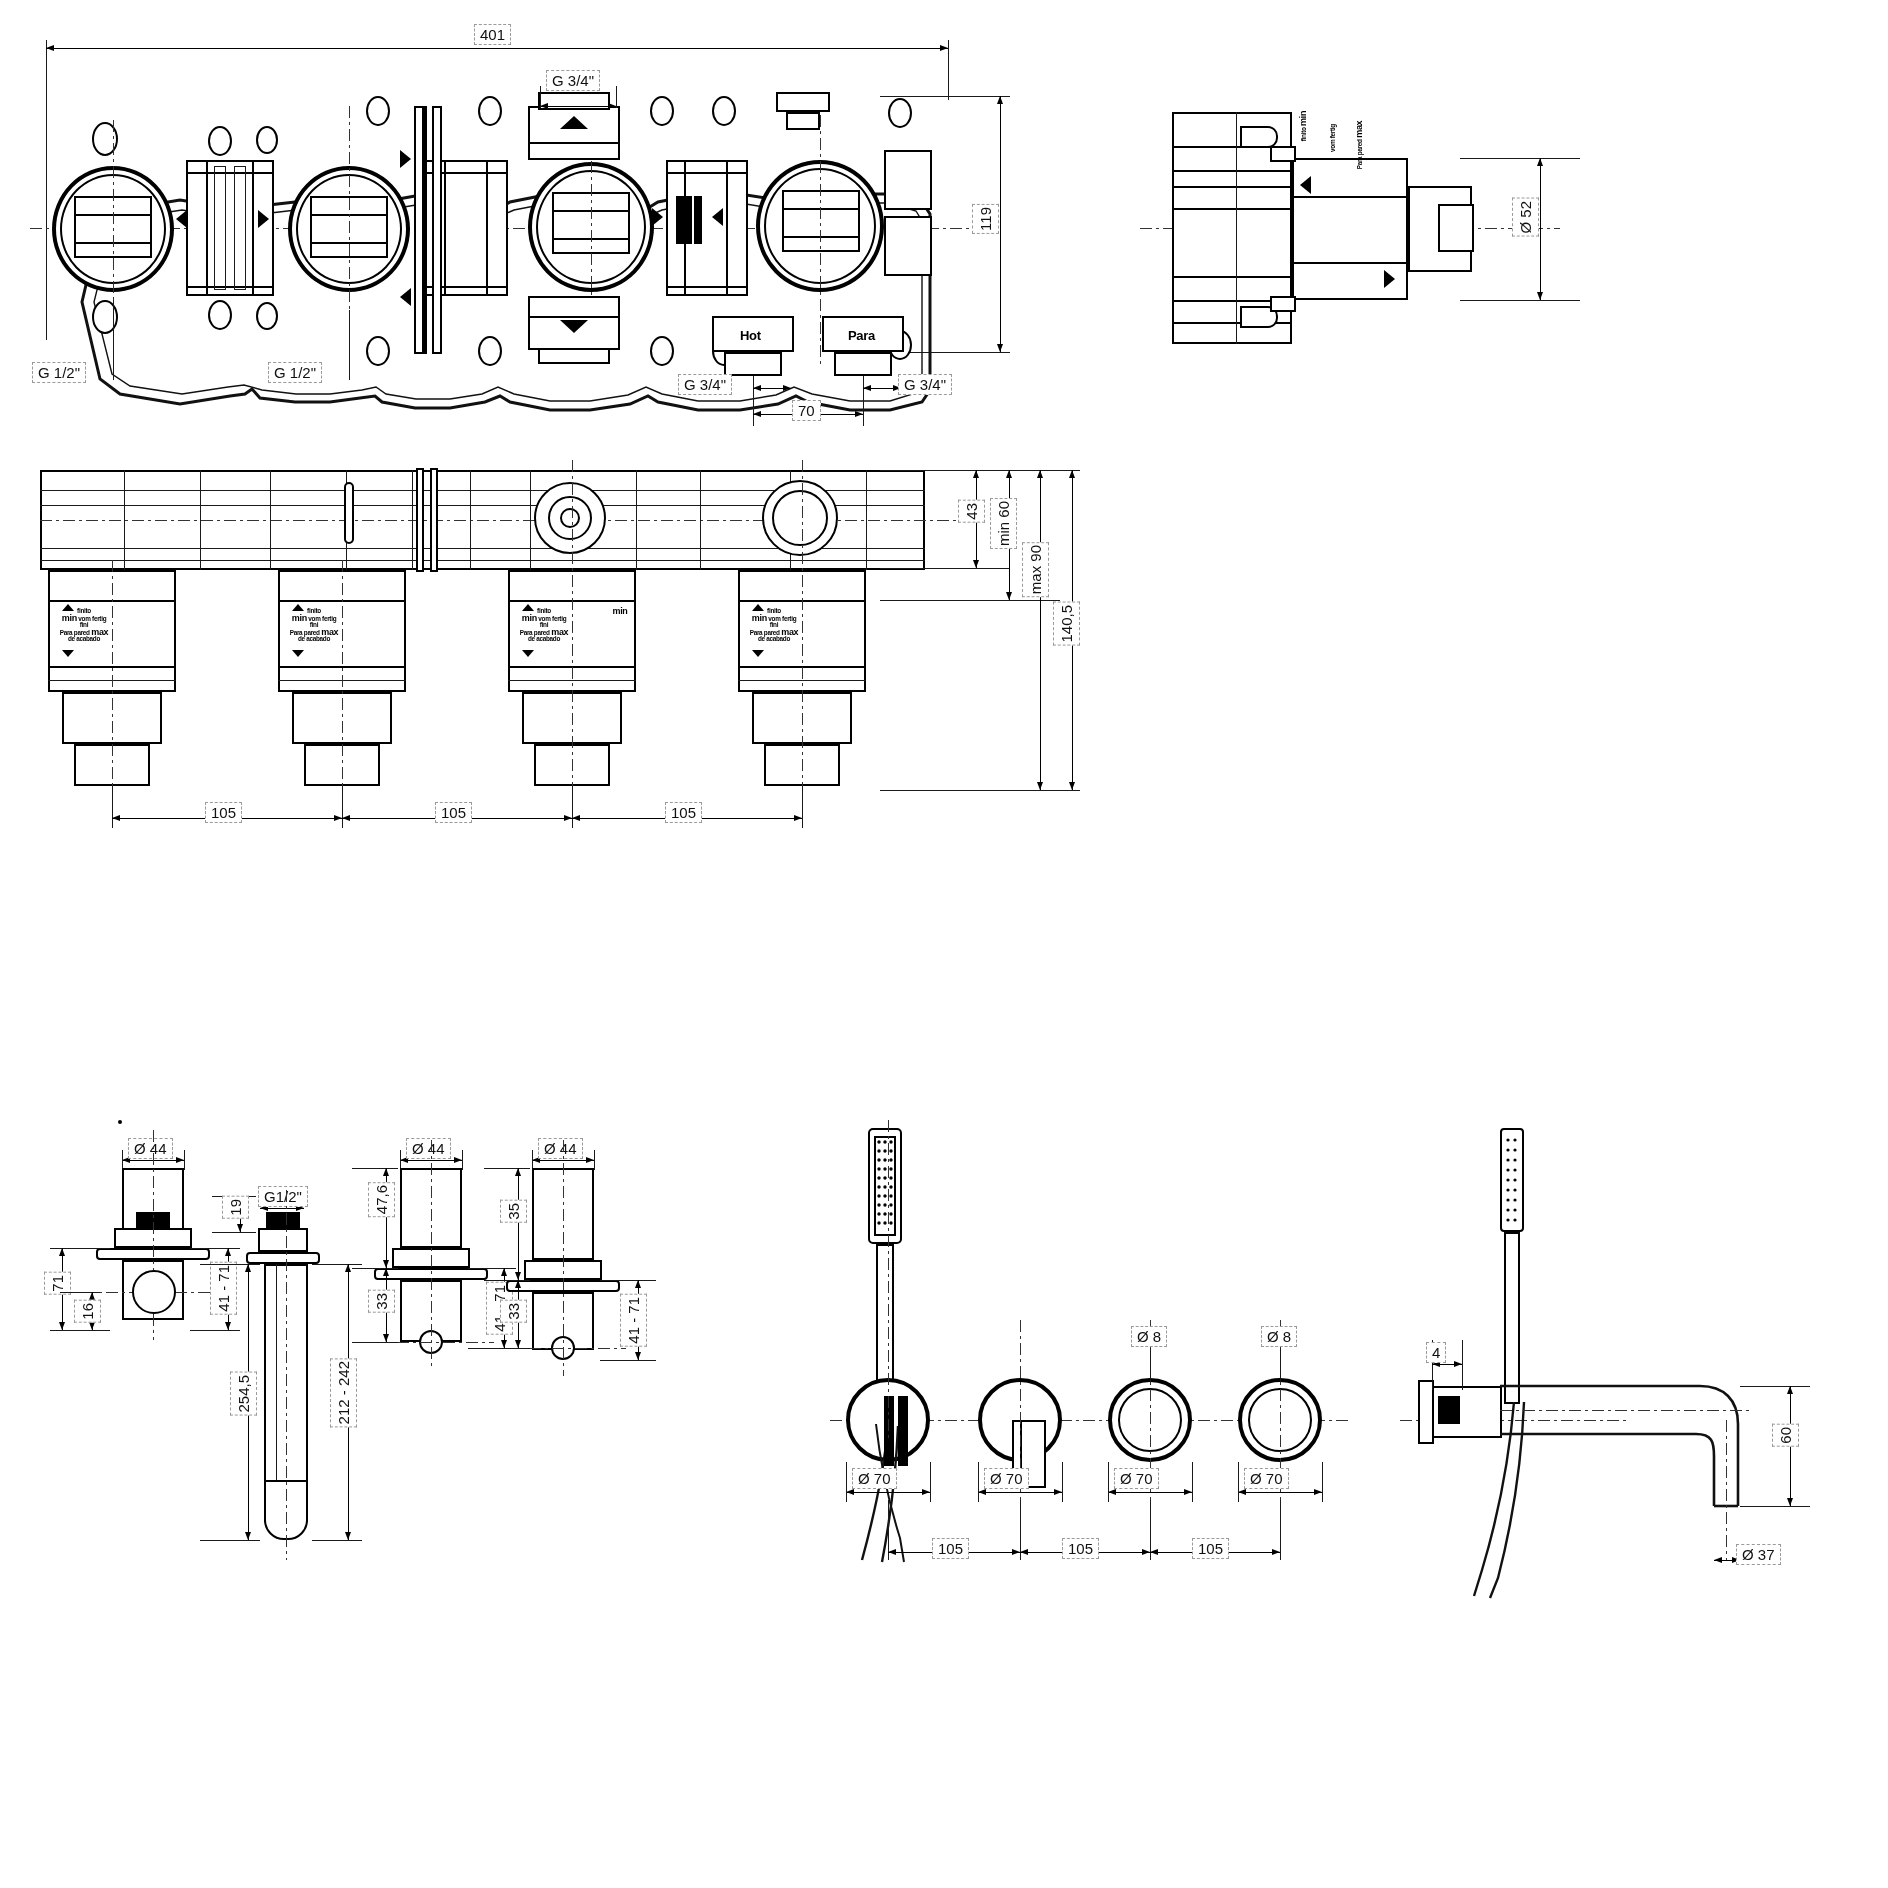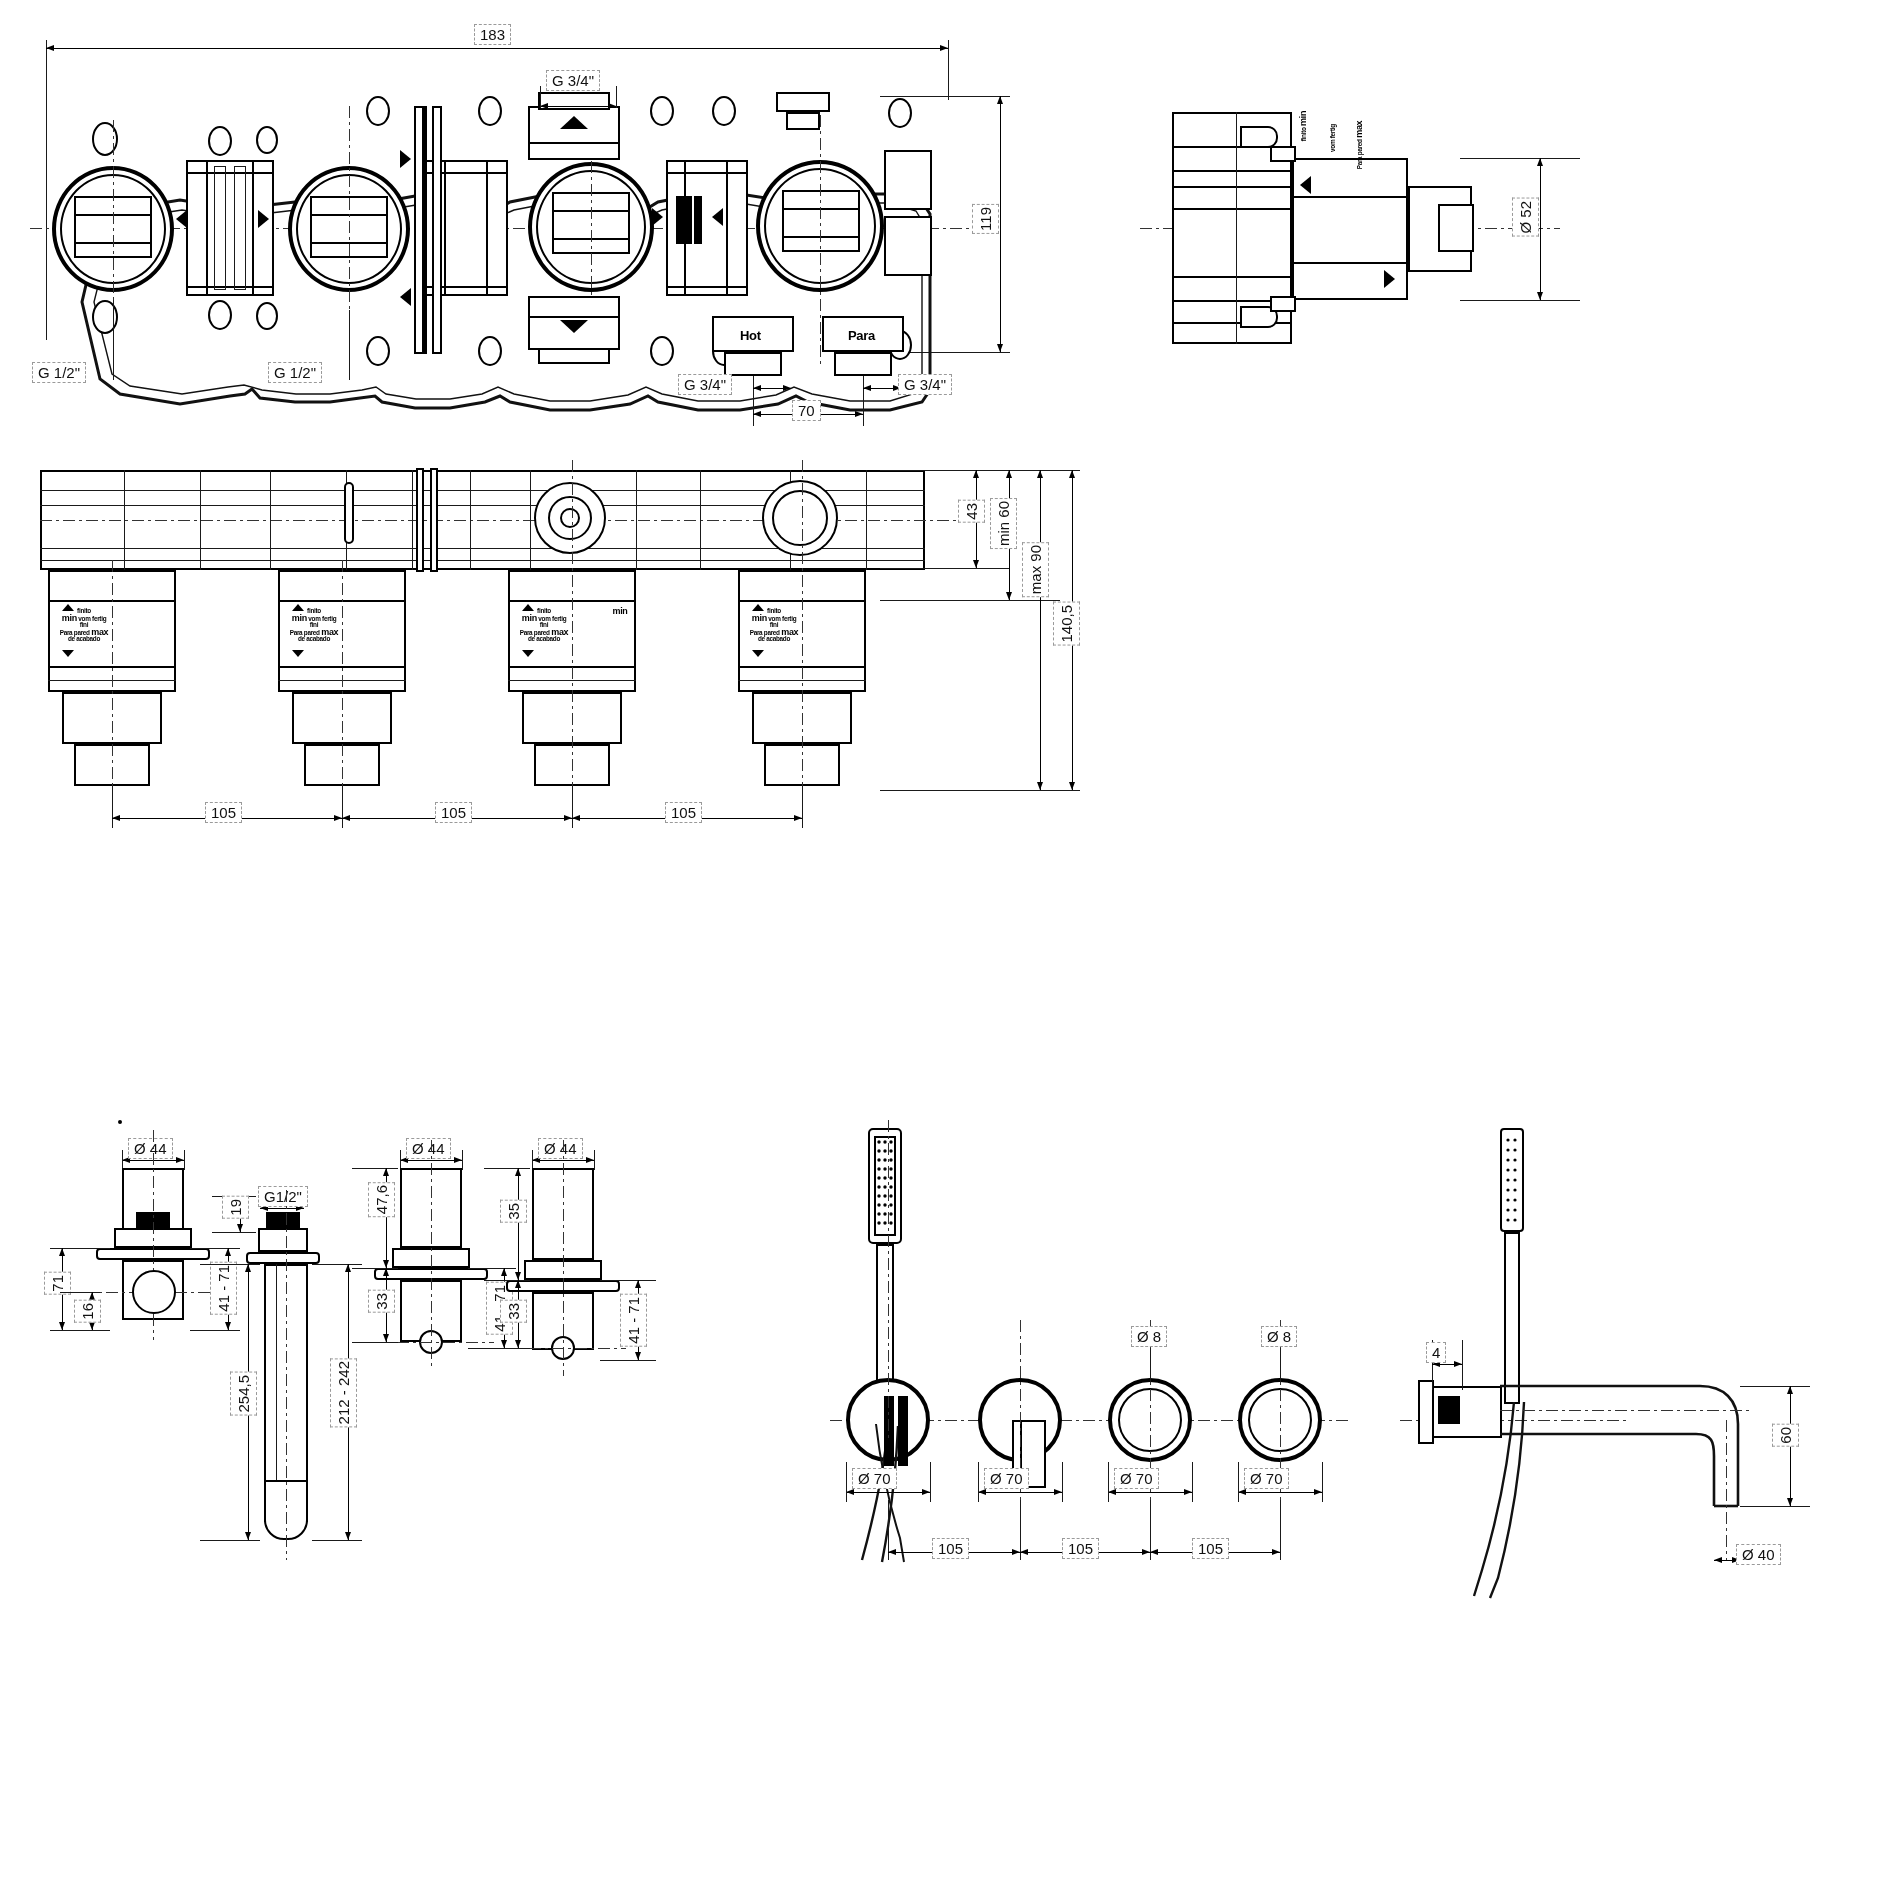--- a/index.html
+++ b/index.html
@@ -62,21 +62,21 @@
 </head>
 <body>
 
 <div id="sheet">
 
 <div>
 
   <div class="ext v" style="left:46px;top:40px;height:300px;"></div>
   <div class="ext v" style="left:948px;top:40px;height:60px;"></div>
   <div class="dimline" style="left:46px;top:48px;width:902px;"></div>
-  <div class="dim" style="left:474px;top:24px;">183</div>
+  <div class="dim" style="left:474px;top:24px;">401</div>
 
   <div class="ext h" style="left:880px;top:96px;width:130px;"></div>
   <div class="ext h" style="left:880px;top:352px;width:130px;"></div>
   <div class="dimlineV" style="left:1000px;top:96px;height:256px;"></div>
   <div class="dim vtxt" style="left:972px;top:204px;">119</div>
 
   <div class="cl-h-dd" style="left:30px;top:228px;width:940px;"></div>
 
   <svg width="960" height="300" style="left:30px;top:90px;">
 
@@ -674,16 +674,16 @@
   <div class="ext v" style="left:1462px;top:1340px;height:50px;"></div>
   <div class="dimline" style="left:1432px;top:1364px;width:30px;"></div>
   <div class="dim" style="left:1426px;top:1342px;">4</div>
 
   <div class="ext h" style="left:1740px;top:1386px;width:70px;"></div>
   <div class="ext h" style="left:1740px;top:1506px;width:70px;"></div>
   <div class="dimlineV" style="left:1790px;top:1386px;height:120px;"></div>
   <div class="dim vtxt" style="left:1772px;top:1424px;">60</div>
 
   <div class="dimline" style="left:1714px;top:1560px;width:26px;"></div>
-  <div class="dim" style="left:1736px;top:1544px;">Ø 40</div>
+  <div class="dim" style="left:1736px;top:1544px;">Ø 37</div>
 </div>
 
 </div>
 
 </body></html>

